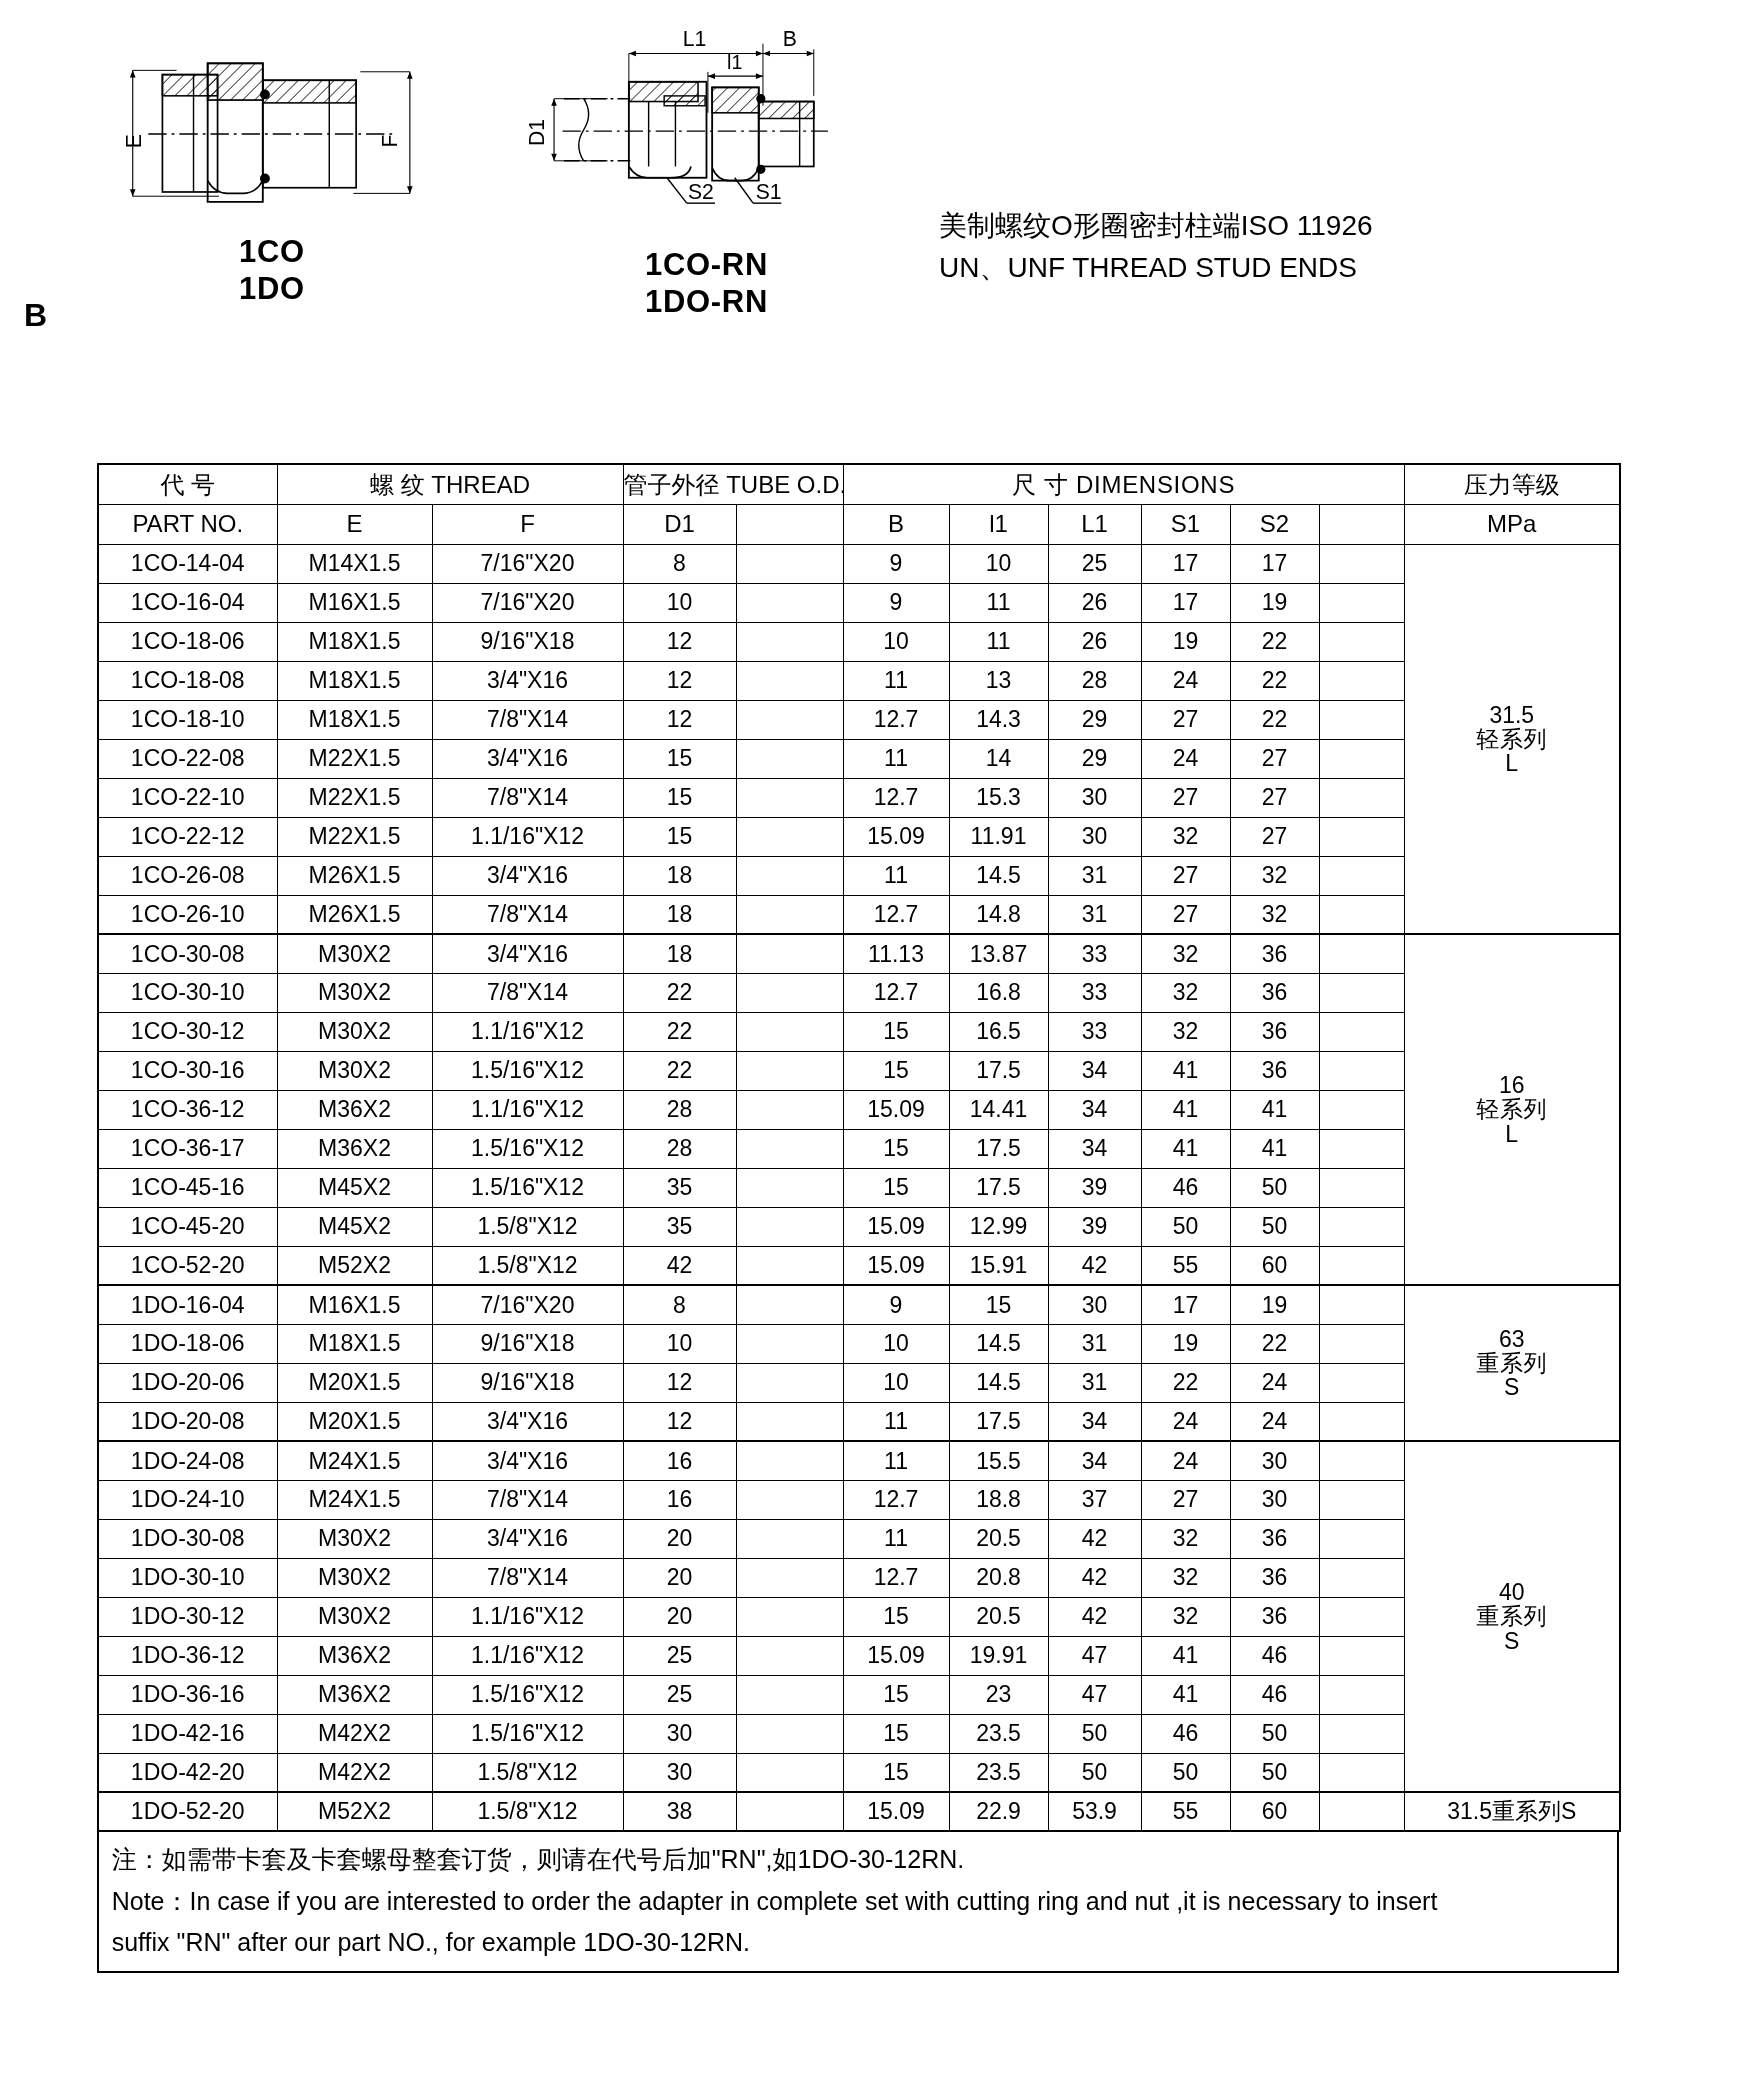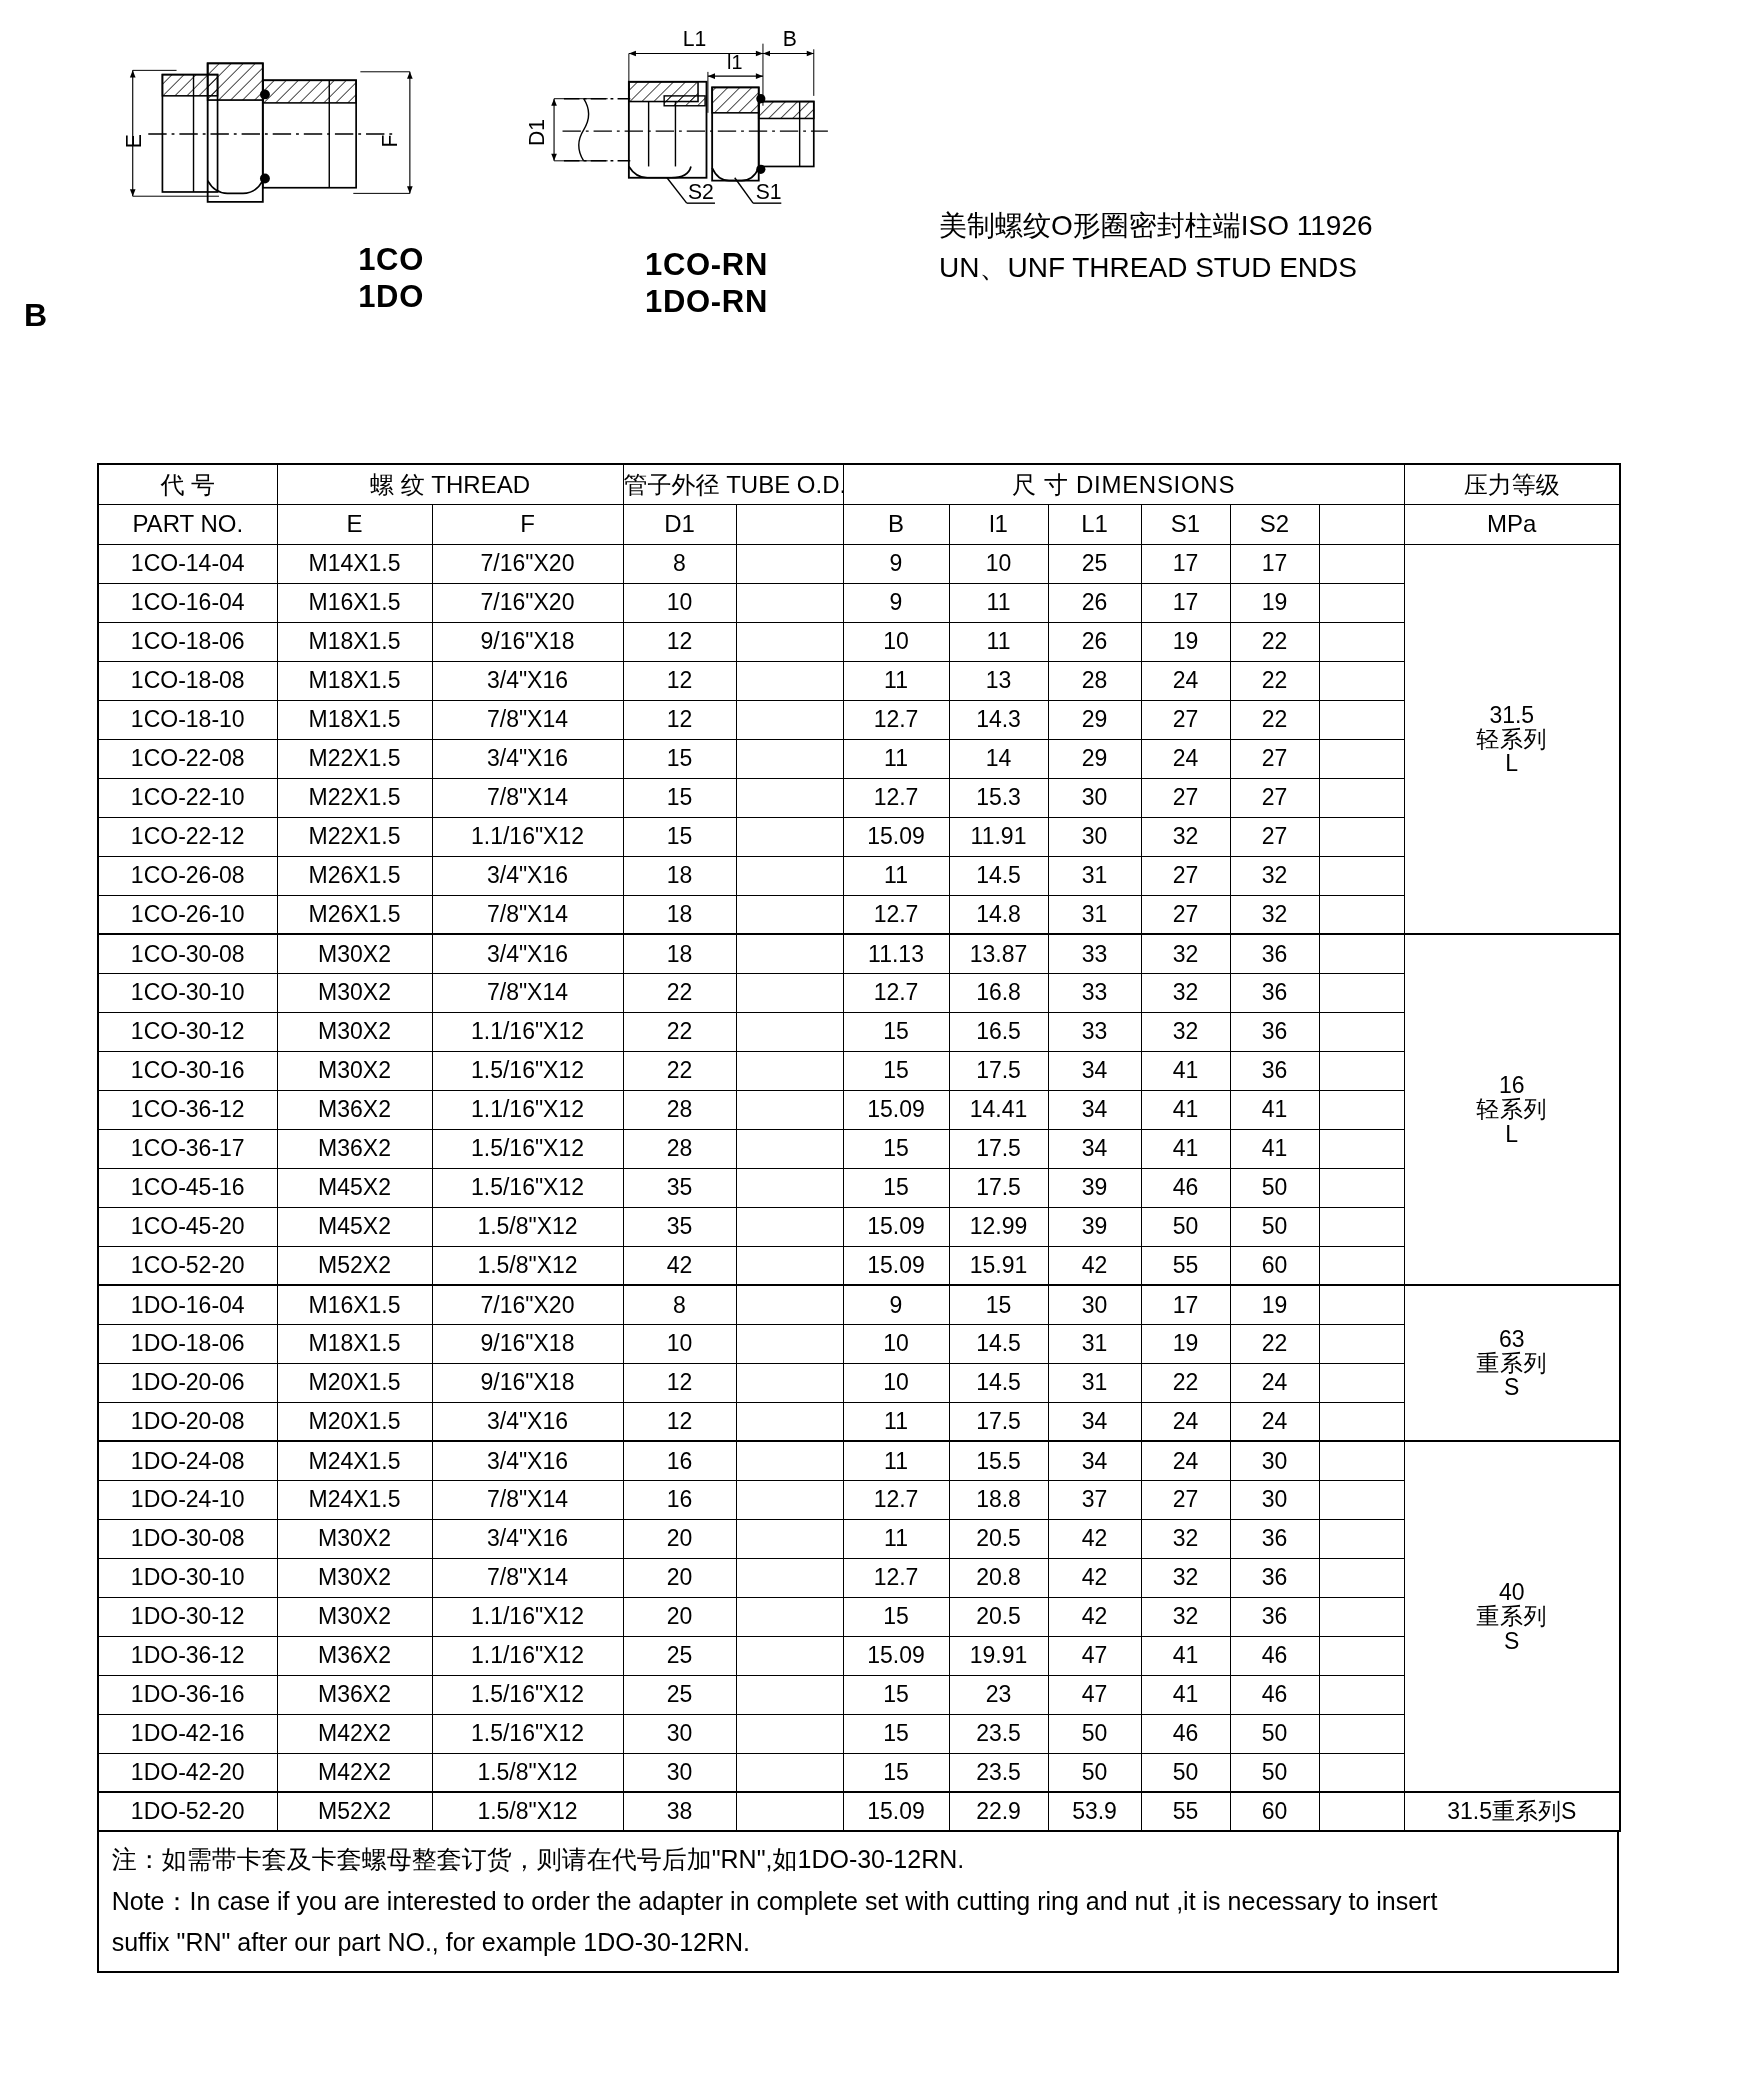--- a/index.html
+++ b/index.html
@@ -37,21 +37,21 @@
     text-align: center;
     font-size: 31px;
     font-weight: bold;
     letter-spacing: 0.7px;
     line-height: 1.20;
   }
 
   
   .fig1 { left: 14px; top: 14px; width: 304px; }
   .fig1 .art { width: 304px; height: 184px; position: relative; }
-  .fig1 .cap { margin-top: 15px; text-align: right; }
+  .fig1 .cap { margin-top: 7px; }
 
   
   .fig2 { left: 417px; top: 0px; width: 367px; }
   .fig2 .art { width: 367px; height: 212px; position: relative; }
   .fig2 .cap { margin-top: 6px; }
 
   
   .titles {
     position: absolute;
     left: 939px; top: 205px;

